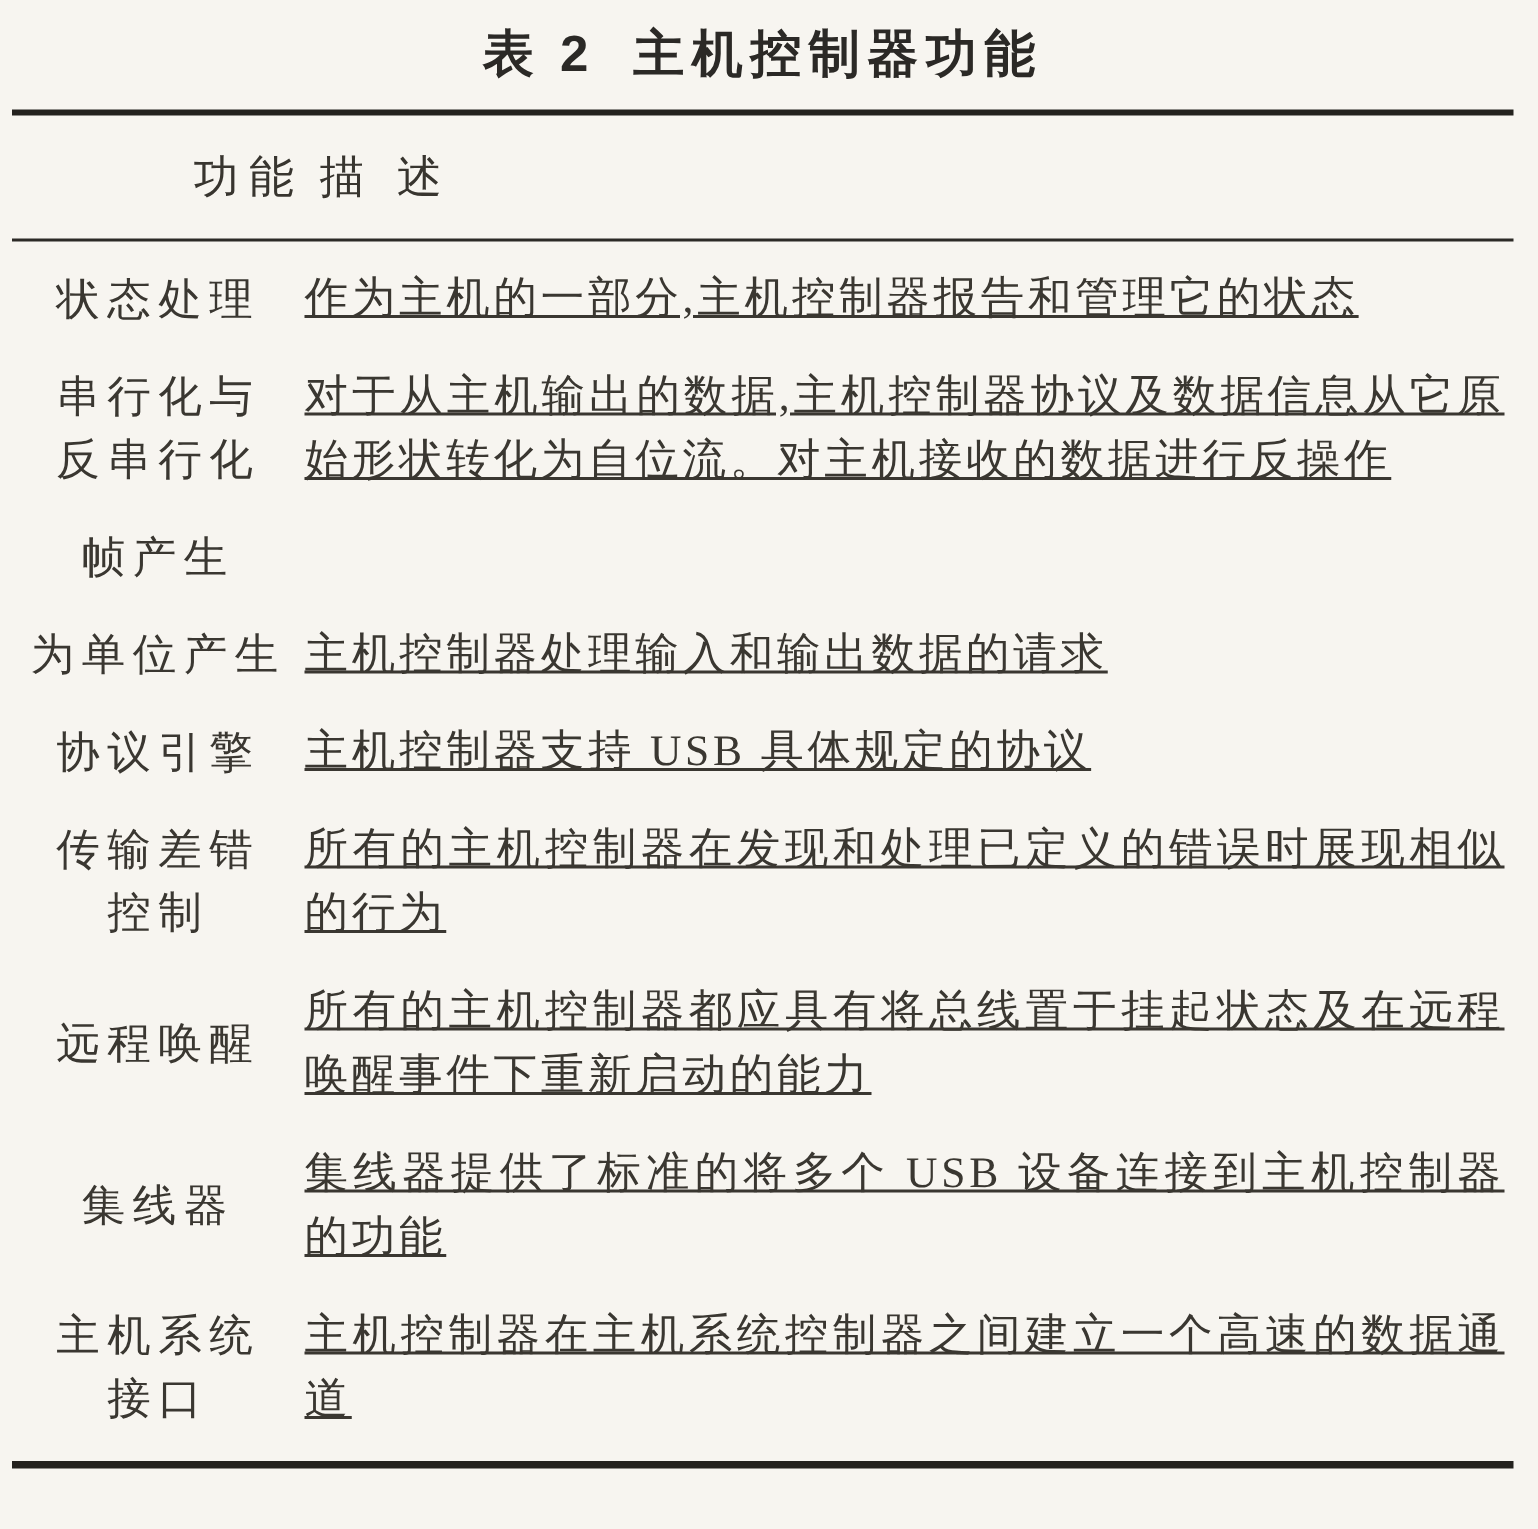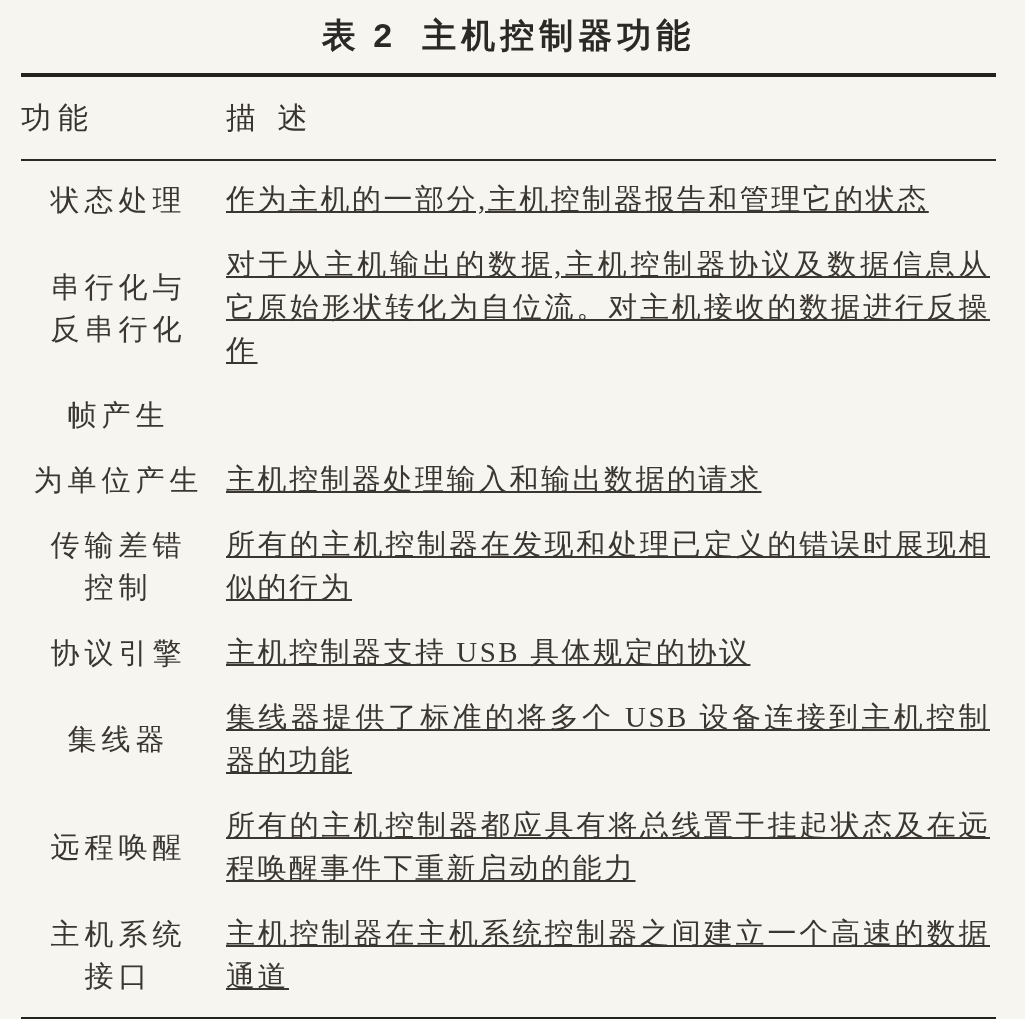--- a/index.html
+++ b/index.html
@@ -10,21 +10,21 @@
     width: 1025px;
     height: 1019px;
     background: #f7f5f0;
     color: #34312d;
     font-family: "Liberation Serif", "DejaVu Serif", serif;
     overflow: hidden;
   }
   .page {
     width: 1017px;
     height: 760px;
-    padding: 0 21px;
+    padding: 0 8px;
     box-sizing: border-box;
     position: relative;
   }
   
   .table-title {
     text-align: center;
     padding-top: 13px;
     height: 60px;
     font-family: "Liberation Sans", "DejaVu Sans", sans-serif;
     font-weight: 700;
@@ -46,38 +46,37 @@
   }
   .thead {
     display: grid;
     grid-template-columns: 195px 1fr;
     column-gap: 10px;
     align-items: center;
     height: 82px;
     border-bottom: 2px solid #2c2a26;
   }
   .th-function {
-    text-align: left;
+    text-align: right;
     font-size: 30px;
     letter-spacing: 7px;
     color: #38352f;
   }
   .th-description {
     padding-right: 280px;
     font-size: 30px;
     letter-spacing: 7px;
     color: #38352f;
   }
   .tbody {
     padding: 6px 0 8px 0;
   }
   .row {
     display: grid;
     grid-template-columns: 195px 1fr;
-    column-gap: 10px;
     align-items: center;
     padding: 11px 0;
   }
   .cell-function {
     text-align: center;
     white-space: pre-line;
     font-size: 29px;
     line-height: 42px;
     letter-spacing: 5px;
     color: #3a3731;
@@ -124,38 +123,38 @@
   <div class="row">
     <div class="cell-function">帧产生</div>
   </div>
 
   <div class="row">
     <div class="cell-function">为单位产生</div>
     <div class="cell-description">主机控制器处理输入和输出数据的请求</div>
   </div>
 
   <div class="row">
+    <div class="cell-function">协议引擎</div>
+    <div class="cell-description">主机控制器支持 USB 具体规定的协议</div>
+  </div>
+
+  <div class="row">
     <div class="cell-function">传输差错
 控制</div>
     <div class="cell-description">所有的主机控制器在发现和处理已定义的错误时展现相似的行为</div>
   </div>
 
   <div class="row">
-    <div class="cell-function">协议引擎</div>
-    <div class="cell-description">主机控制器支持 USB 具体规定的协议</div>
+    <div class="cell-function">远程唤醒</div>
+    <div class="cell-description">所有的主机控制器都应具有将总线置于挂起状态及在远程唤醒事件下重新启动的能力</div>
   </div>
 
   <div class="row">
     <div class="cell-function">集线器</div>
     <div class="cell-description">集线器提供了标准的将多个 USB 设备连接到主机控制器的功能</div>
-  </div>
-
-  <div class="row">
-    <div class="cell-function">远程唤醒</div>
-    <div class="cell-description">所有的主机控制器都应具有将总线置于挂起状态及在远程唤醒事件下重新启动的能力</div>
   </div>
 
   <div class="row">
     <div class="cell-function">主机系统
 接口</div>
     <div class="cell-description">主机控制器在主机系统控制器之间建立一个高速的数据通道</div>
   </div>
 </div>
 
   </div>

